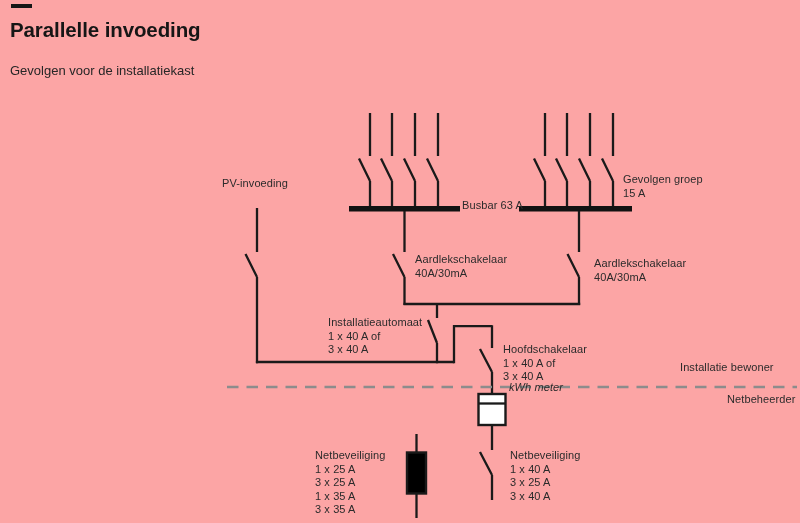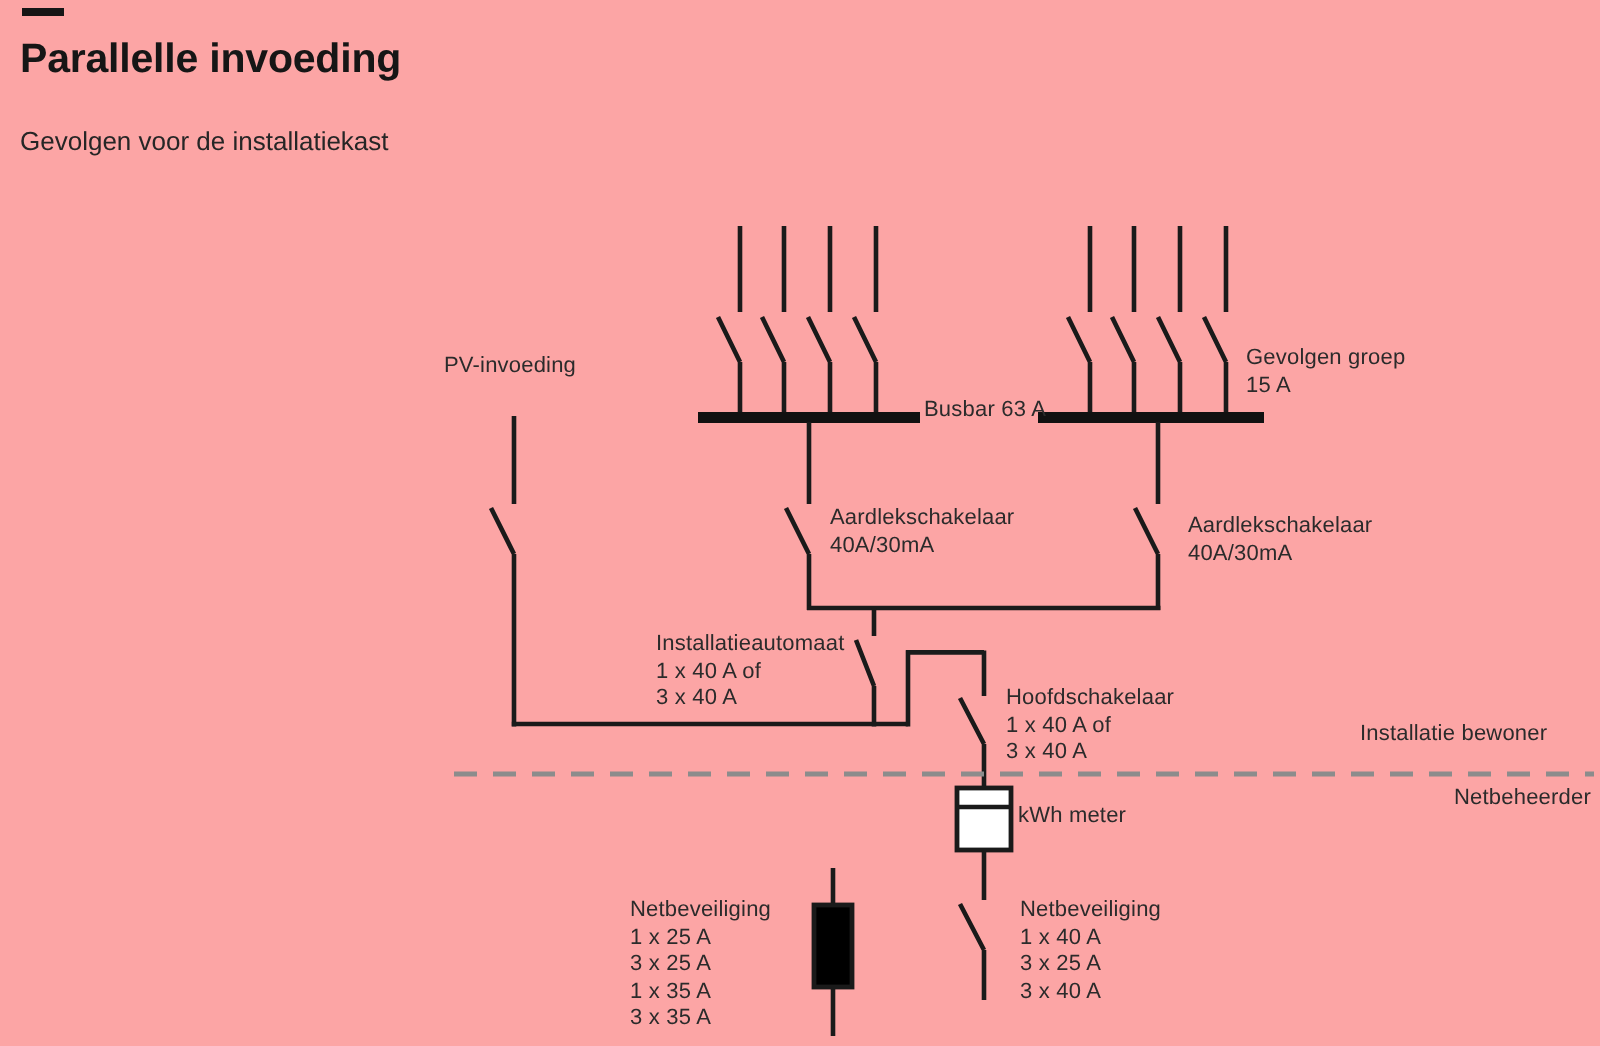--- a/index.html
+++ b/index.html
@@ -157,21 +157,21 @@
 
   <div class="lbl" style="left:503px; top:343px;">
     <div>Hoofdschakelaar</div>
     <div>1 x 40 A of</div>
     <div>3 x 40 A</div>
   </div>
 
   <div class="lbl" style="left:680px; top:361px;">Installatie bewoner</div>
   <div class="lbl" style="left:680px; top:393px;padding-left:47px;">Netbeheerder</div>
 
-  <div class="lbl" style="left:509px; top:402px;">kWh meter</div>
+  <div class="lbl" style="left:509px; top:381px;font-style:italic;">kWh meter</div>
 
   <div class="lbl" style="left:315px; top:449px;">
     <div>Netbeveiliging</div>
     <div>1 x 25 A</div>
     <div>3 x 25 A</div>
     <div>1 x 35 A</div>
     <div>3 x 35 A</div>
   </div>
 
   <div class="lbl" style="left:510px; top:449px;">

